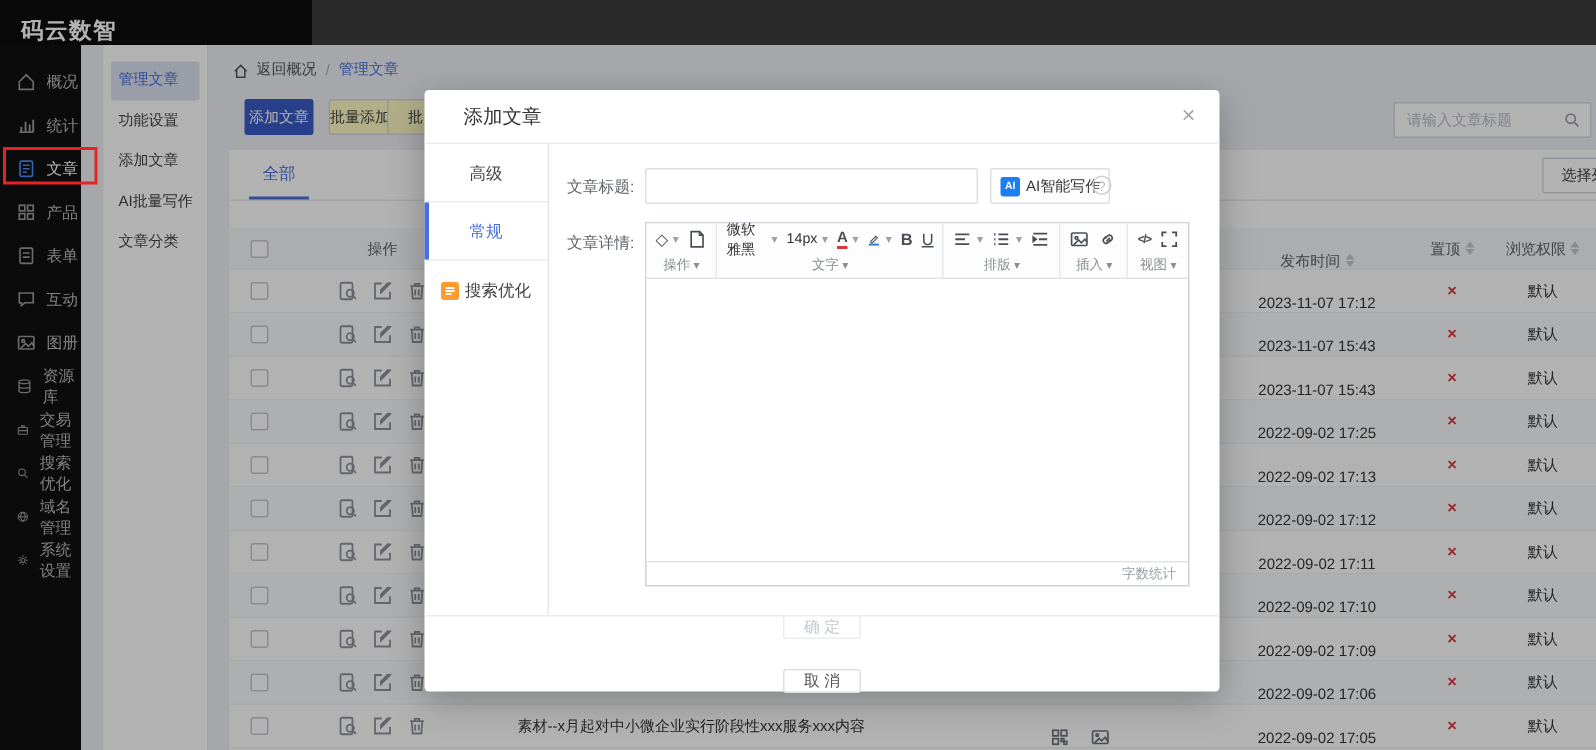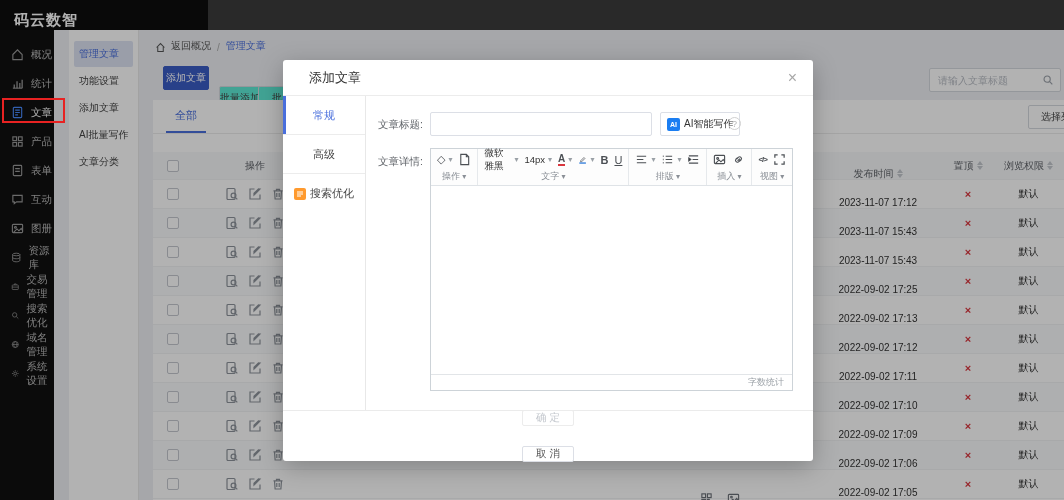--- a/index.html
+++ b/index.html
@@ -28,21 +28,21 @@
   
   .content { position:absolute; left:139px; top:30px; width:925px; height:470px; background:#eef0f4; z-index:3; }
   .breadcrumb { position:absolute; left:16px; top:9px; display:flex; align-items:flex-end; font-size:10px; color:#555; }
   .breadcrumb .ic { width:11px; height:11px; margin-right:5px; color:#555; }
   .bc-sep { margin:0 6px; color:#aaa; }
   .bc-current { color:#4a6fdc; }
 
   .btnrow { position:absolute; left:0; top:36px; height:24px; width:100%; }
   .btn { position:absolute; height:24px; border-radius:2px; font-size:10px; display:flex; align-items:center; justify-content:center; cursor:pointer; }
   .btn.primary { background:#3a5cc5; color:#fff; border:1px solid #3a5cc5; }
-  .btn.plain { background:#5eead4; color:#444; border:1px solid #d5d8de;margin-top:20px; }
+  .btn.plain { background:#fef9c3; color:#444; border:1px solid #d5d8de; }
   #btn-add { left:24px; width:46px; }
   #btn-batch-add { left:80px; width:42px; }
   #btn-batch-3 { left:119px; width:46px; justify-content:flex-start; padding-left:13px; overflow:hidden; }
 
   .search-box { position:absolute; right:3px; top:38px; width:132px; height:24px; background:#fff; border:1px solid #d5d8de; border-radius:2px; }
   .search-box input { border:0; outline:none; width:104px; height:22px; font-size:10px; padding-left:8px; color:#333; background:transparent; font-family:inherit; }
   .search-box input::placeholder { color:#b8bcc4; }
   .search-ic { position:absolute; right:6px; top:5px; width:12px; height:12px; color:#9aa0a8; }
 
   
@@ -619,21 +619,21 @@
                   <path d="M12 7.5V12H2V2h4.5"></path>
                   <path d="M6 8l6-6M12 2l-1.5-.2L6 6.3V8z"></path>
                 </svg>
               </span>
               <span class="opic">
                 <svg viewBox="0 0 14 14" fill="none" stroke="currentColor" stroke-width="1.2">
                   <path d="M2.5 3.8h9M5.5 3.8V2.3h3v1.5M3.5 3.8l.6 8.2h5.8l.6-8.2M5.8 6v4M8.2 6v4"></path>
                 </svg>
               </span>
             </div>
-            <div class="c3"><span class="rowic qr">
+            <div class="c3"><span class="row-title">素材--x月起对中小微企业实行阶段性xxx服务xxx内容</span><span class="rowic qr">
                 <svg viewBox="0 0 14 14" fill="none" stroke="currentColor" stroke-width="1.2">
                   <rect x="2" y="2" width="4" height="4"></rect>
                   <rect x="8" y="2" width="4" height="4"></rect>
                   <rect x="2" y="8" width="4" height="4"></rect>
                   <path d="M8 8h2v2h-2zM10 10h2v2h-2z"></path>
                 </svg>
               </span><span class="rowic im">
                 <svg viewBox="0 0 14 14" fill="none" stroke="currentColor" stroke-width="1.2">
                   <rect x="1.5" y="2.5" width="11" height="9" rx="1"></rect>
                   <circle cx="4.8" cy="5.5" r=".9"></circle>
@@ -650,25 +650,25 @@
 
   <div class="overlay"></div>
 
   <div class="modal">
     <div class="m-head">
       <span class="m-title">添加文章</span>
       <span class="m-close">×</span>
     </div>
 
     <div class="m-tabs" id="modal-tabs">
+        <div class="m-tab bordered">
+          <span>高级</span>
+        </div>
         <div class="m-tab active bordered">
           <span>常规</span>
-        </div>
-        <div class="m-tab bordered">
-          <span>高级</span>
         </div>
         <div class="m-tab">
           <span class="seo-badge">
             <svg viewBox="0 0 8 8" stroke="currentColor" stroke-width="1.2">
               <path d="M1 2h6M1 4h6M1 6h4"></path>
             </svg>
           </span>
           <span>搜索优化</span>
         </div>
       </div>

